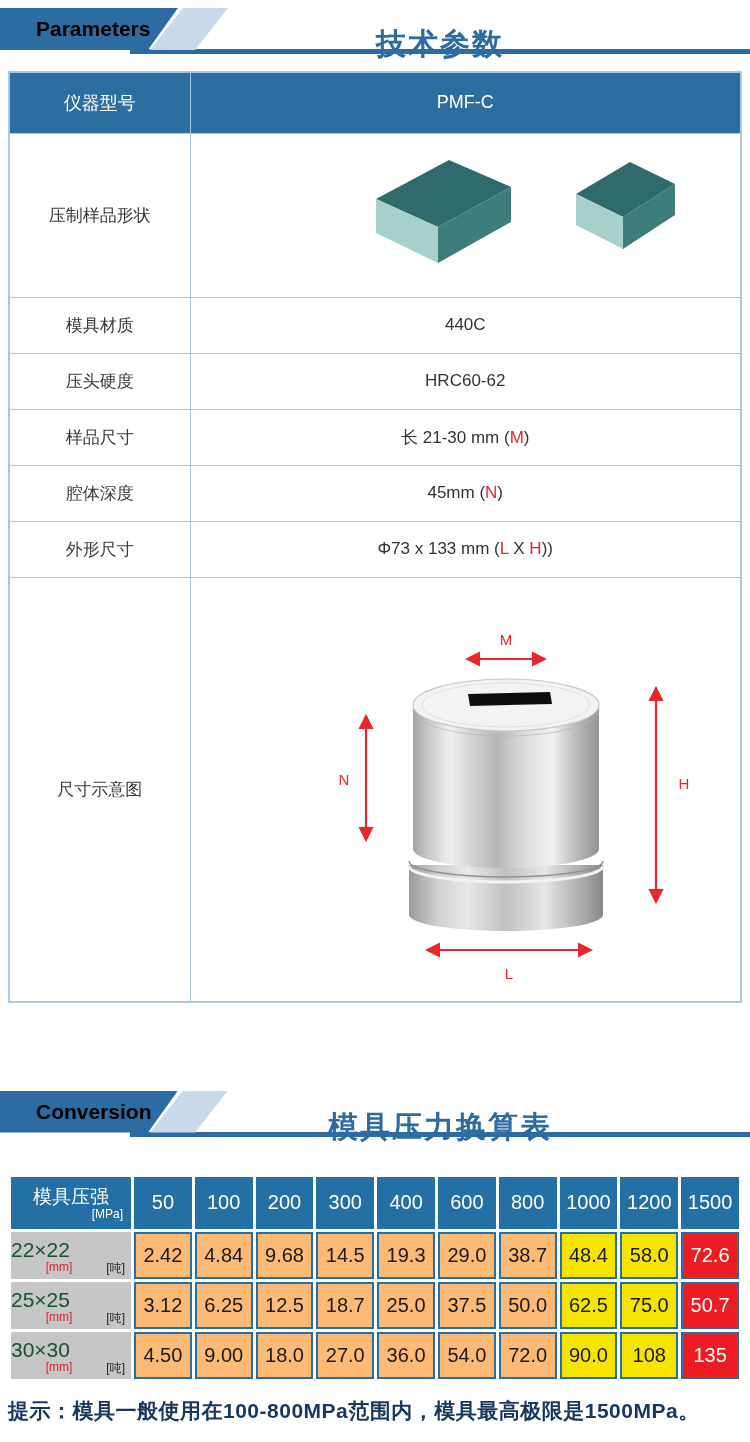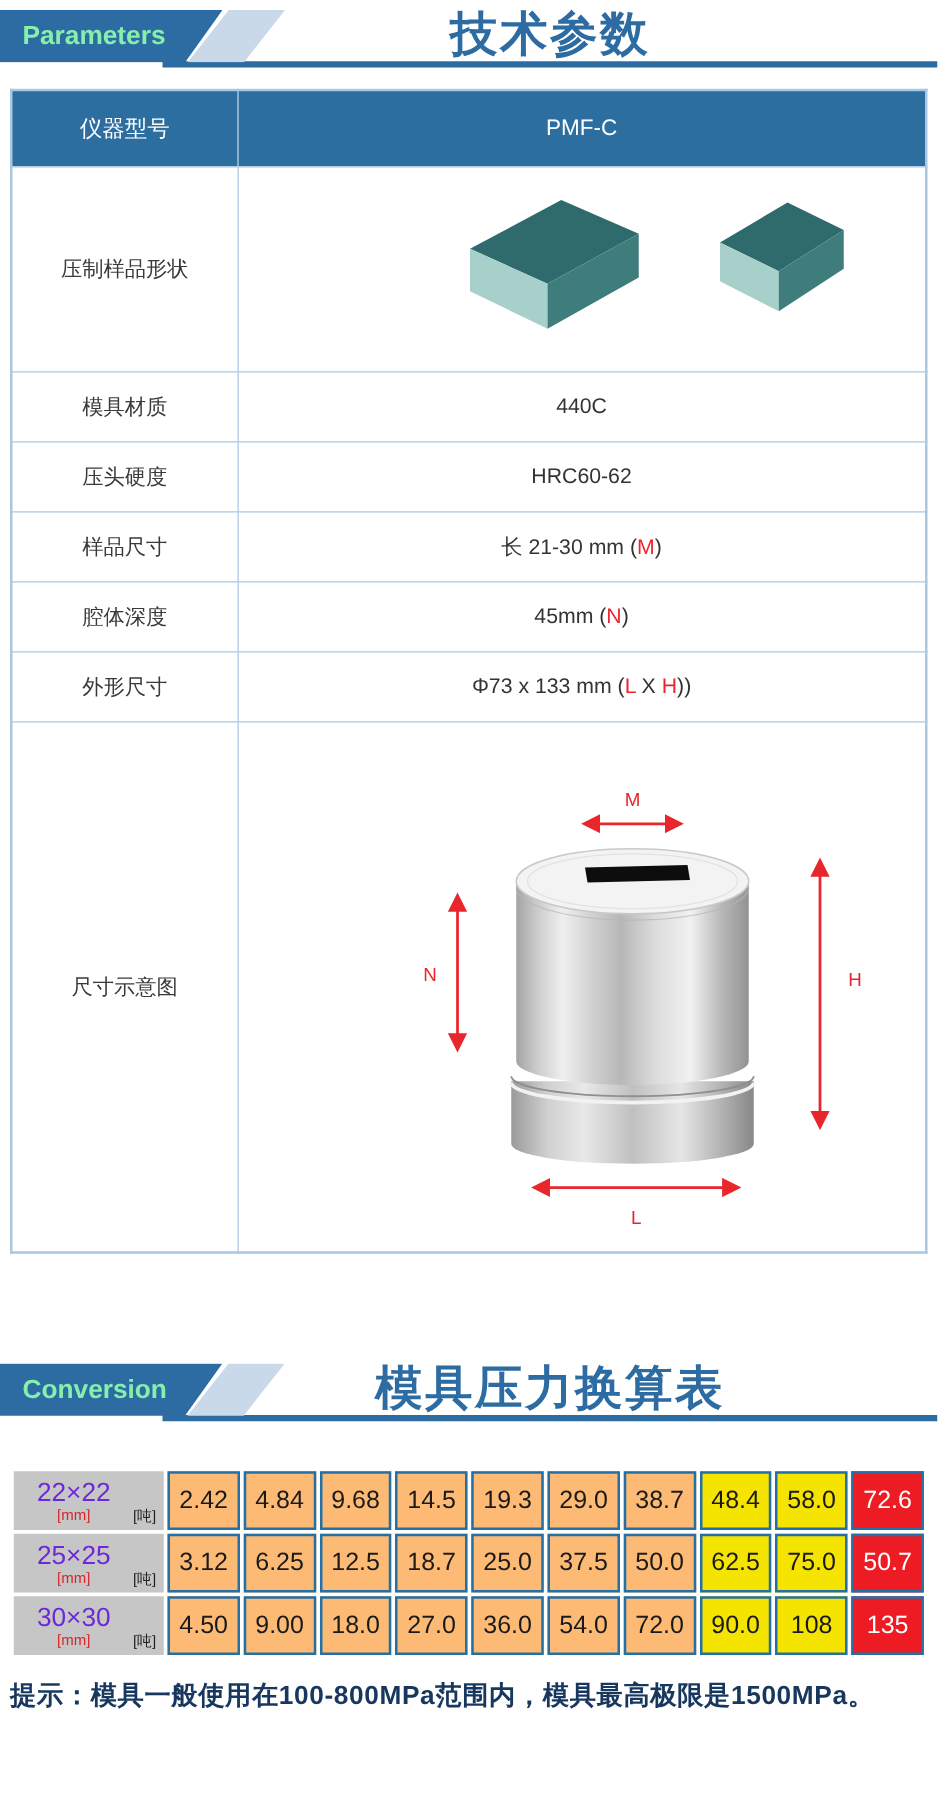--- a/index.html
+++ b/index.html
@@ -21,31 +21,31 @@
     font-family:"Liberation Sans",sans-serif;color:#333;
     overflow:hidden;
   }
   
   .sec-header{position:relative;height:45px;margin-top:8px;}
   .sec-underline{position:absolute;left:130px;right:0;top:41px;height:5px;background:var(--banner-blue);}
   .badge-dark{
     position:absolute;left:0;top:0;width:178px;height:42px;
     background:var(--banner-blue);
     clip-path:polygon(0 0,100% 0,calc(100% - 30px) 100%,0 100%);
-    color:#86efac;font-weight:bold;font-size:21px;line-height:42px;
-    padding-left:18px;
+    color:#000000;font-weight:bold;font-size:21px;line-height:42px;
+    padding-left:36px;
   }
   .badge-light{
     position:absolute;left:150px;top:0;width:78px;height:42px;
     background:var(--banner-light);
     clip-path:polygon(33px 0,78px 0,45px 100%,0 100%);
   }
   .sec-title{
-    position:absolute;left:130px;right:0;top:0;height:42px;
-    text-align:center;font-size:38px;font-weight:bold;
+    position:absolute;left:130px;right:0;top:16px;height:42px;
+    text-align:center;font-size:30px;font-weight:bold;
     color:var(--banner-blue);line-height:40px;letter-spacing:2px;
   }
   
   table.spec{
     width:734px;margin:18px 8px 0;
     border-collapse:collapse;table-layout:fixed;
     border:2px solid var(--spec-border);
   }
   table.spec td{
     border:1px solid var(--spec-border);
@@ -70,21 +70,21 @@
     text-align:center;vertical-align:middle;padding:0;
     font-size:20px;color:#1a1a1a;
   }
   tr.ct-head td{background:var(--conv-blue);color:#fff;height:52px;}
   td.ct-corner .corner-name{font-size:19px;line-height:1.1;margin-top:4px;}
   td.ct-corner .corner-unit{font-size:12px;text-align:right;padding-right:8px;line-height:1.1;}
   td.ct-val{border:2px solid var(--conv-blue);background:#fdba74;height:47px;}
   td.ct-val.yellow{background:var(--hl-yellow);}
   td.ct-val.redbg{background:var(--hl-red);color:#fff;}
   td.ct-label{background:var(--label-grey);position:relative;height:47px;}
-  td.ct-label .size{color:#6d28d9;font-size:21px;line-height:1.05;text-align:center;padding-right:24px;margin-top:2px;}
+  td.ct-label .size{color:#14532d;font-size:21px;line-height:1.05;text-align:left;padding-right:24px;margin-top:2px;}
   td.ct-label .unit-mm{display:block;color:#d7262c;font-size:12px;text-align:center;padding-right:24px;line-height:1;}
   td.ct-label .unit-ton{position:absolute;right:6px;bottom:5px;color:#222;font-size:12px;line-height:1;}
   
   .tip{
     margin:15px 0 0 8px;font-size:21px;font-weight:bold;
     color:var(--tip-navy);letter-spacing:0.5px;
   }
 </style>
 </head>
 <body>
@@ -218,20 +218,36 @@
       <col>
       <col>
       <col>
       <col>
       <col>
       <col>
       <col>
       <col>
     </colgroup>
   <tbody>
+      <tr class="ct-head">
+    <td class="ct-corner">
+      <div class="corner-name">模具压强</div>
+      <div class="corner-unit">[MPa]</div>
+    </td>
+    <td>50</td>
+    <td>100</td>
+    <td>200</td>
+    <td>300</td>
+    <td>400</td>
+    <td>600</td>
+    <td>800</td>
+    <td>1000</td>
+    <td>1200</td>
+    <td>1500</td>
+  </tr>
 
   <tr>
     <td class="ct-label">
       <div class="size">22×22</div>
       <span class="unit-mm">[mm]</span>
       <span class="unit-ton">[吨]</span>
     </td>
     <td class="ct-val">2.42</td>
     <td class="ct-val">4.84</td>
     <td class="ct-val">9.68</td>

